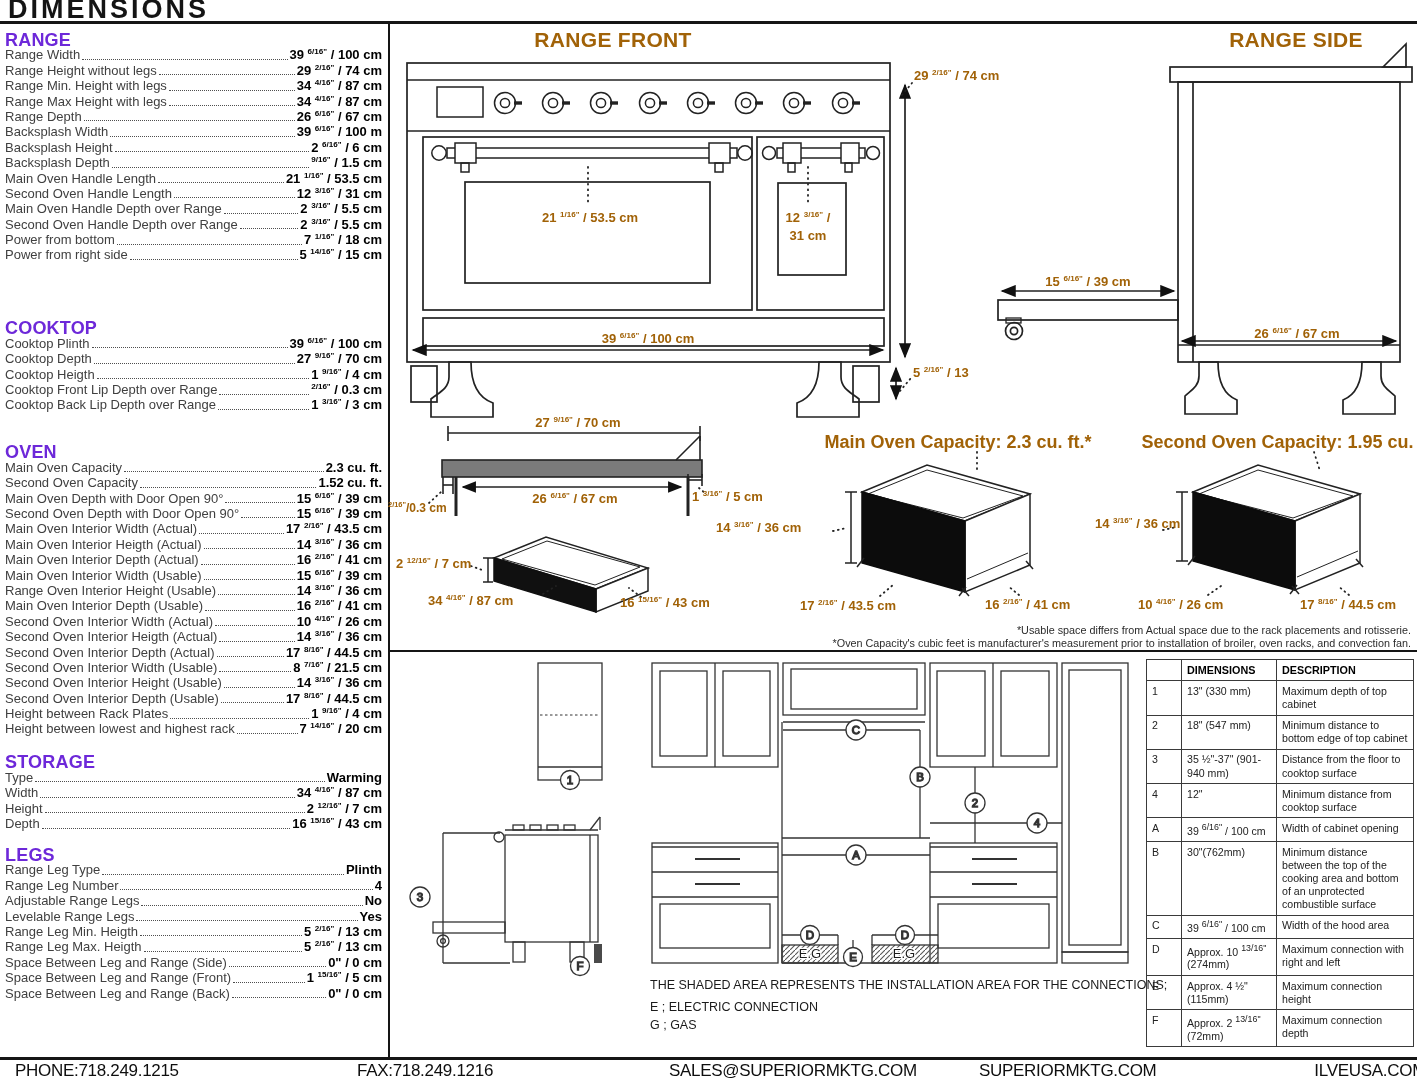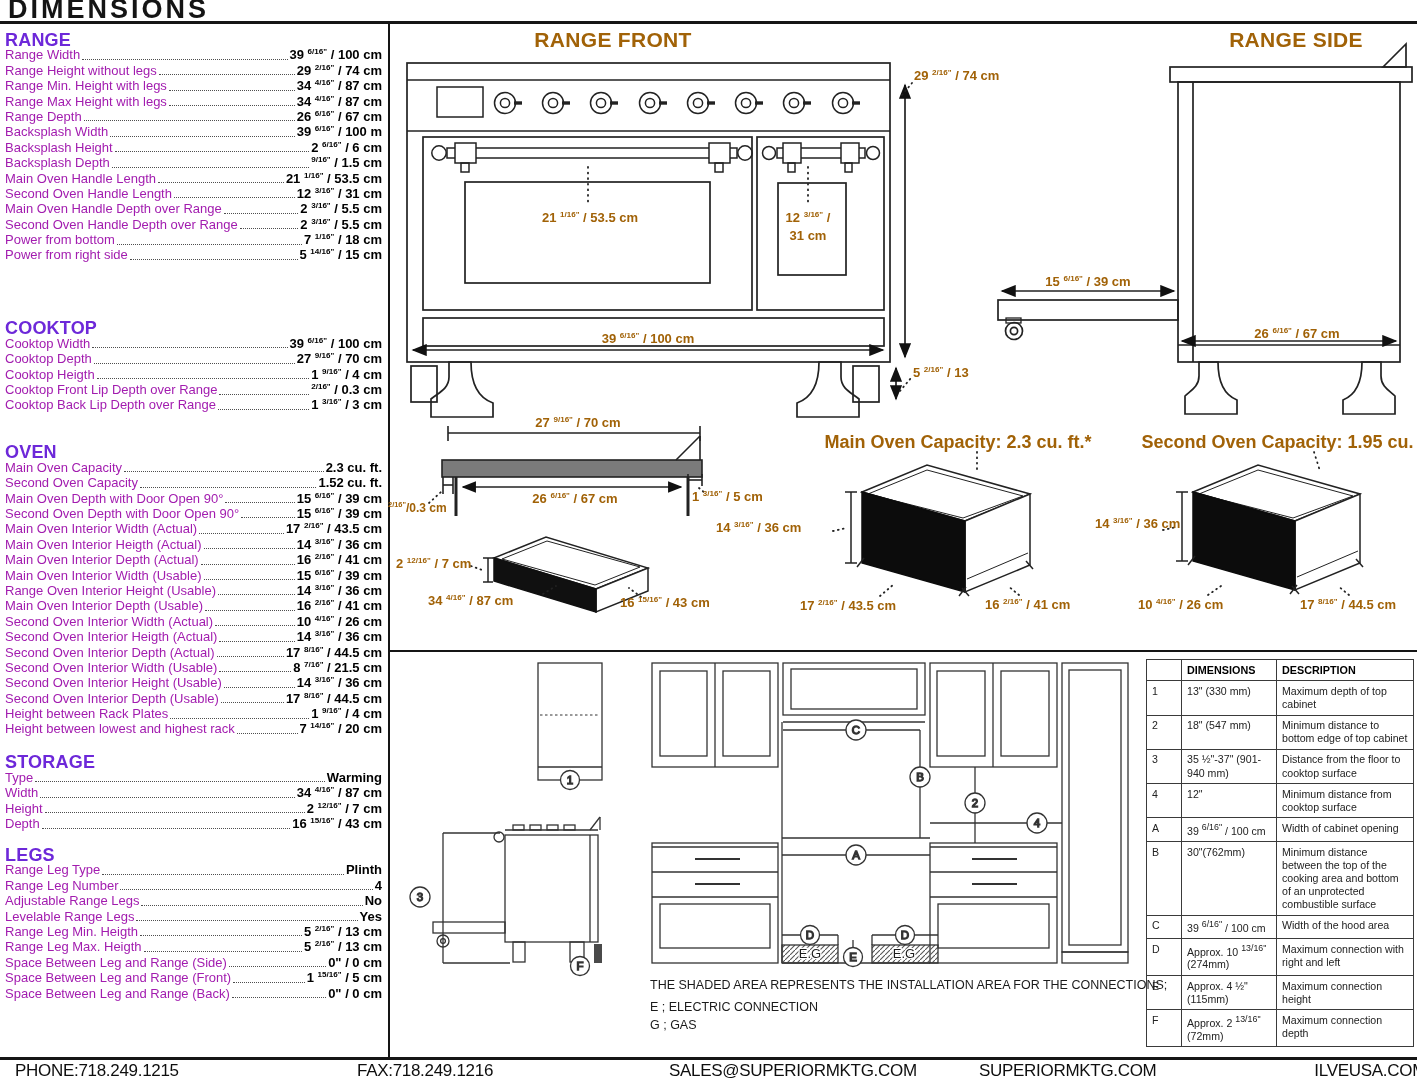--- a/index.html
+++ b/index.html
@@ -16,21 +16,21 @@
               letter-spacing:3px;color:#141414}
 
   
   .left-col{position:absolute;left:5px;top:30px;width:377px}
   .sec-h{margin:0 0 2px 0;font-size:18px;font-weight:700;height:15px;letter-spacing:.2px;color:#6d28d9}
   #sec-cooktop{margin-top:56px}
   #sec-oven{margin-top:30px}
   #sec-storage{margin-top:16px}
   #sec-legs{margin-top:14px}
   .spec-row{display:flex;align-items:flex-end;height:15.4px;font-size:13px}
-  .sl{white-space:nowrap;color:#a21caf}
+  .sl{white-space:nowrap;color:#404040}
   .sd{flex:1;border-bottom:1.7px dotted #4e4e4e;margin:0 2px 2.5px 2px;min-width:6px}
   .sv{white-space:nowrap;font-weight:700;color:#000}
   .sv sup,.dlabel sup{font-size:.62em;vertical-align:super;line-height:0}
 
   
   .dlabel{position:absolute;font-size:13px;font-weight:700;white-space:nowrap;color:#a16207}
   .ctr{transform:translateX(-50%)}
   .dtitle{font-size:21px;font-weight:700;letter-spacing:.3px}
   .cap-title{font-size:18px}
   .small{font-size:12px}
@@ -145,21 +145,21 @@
             <span class="sl">Power from right side</span>
             <span class="sd"></span>
             <span class="sv">5 <sup>14/16"</sup> / 15 cm</span>
           </div>
         </div>
     </section>
     <section id="sec-cooktop">
       <h2 class="sec-h">COOKTOP</h2>
       <div>
           <div class="spec-row">
-            <span class="sl">Cooktop Width</span>
+            <span class="sl">Cooktop Plinth</span>
             <span class="sd"></span>
             <span class="sv">39 <sup>6/16"</sup> / 100 cm</span>
           </div>
           <div class="spec-row">
             <span class="sl">Cooktop Depth</span>
             <span class="sd"></span>
             <span class="sv">27 <sup>9/16"</sup> / 70 cm</span>
           </div>
           <div class="spec-row">
             <span class="sl">Cooktop Heigth</span>
@@ -537,20 +537,24 @@
   <div class="dlabel cap-title ctr" style="left:958px;top:432px">Main Oven Capacity: 2.3 cu. ft.*</div>
   <div class="dlabel" style="left:716px;top:520px">14 <sup>3/16"</sup> / 36 cm</div>
   <div class="dlabel" style="left:800px;top:598px">17 <sup>2/16"</sup> / 43.5 cm</div>
   <div class="dlabel" style="left:985px;top:597px">16 <sup>2/16"</sup> / 41 cm</div>
 
   <div class="dlabel cap-title ctr" style="left:1292px;top:432px">Second Oven Capacity: 1.95 cu. ft.*</div>
   <div class="dlabel" style="left:1095px;top:516px">14 <sup>3/16"</sup> / 36 cm</div>
   <div class="dlabel" style="left:1138px;top:597px">10 <sup>4/16"</sup> / 26 cm</div>
   <div class="dlabel" style="left:1300px;top:597px">17 <sup>8/16"</sup> / 44.5 cm</div>
 
+  <div class="footnotes">
+    <div>*Usable space differs from Actual space due to the rack placements and rotisserie.</div>
+    <div>*Oven Capacity's cubic feet is manufacturer's measurement prior to installation of broiler, oven racks, and convection fan.</div>
+  </div>
 
   <svg id="bottom-svg" width="1029" height="410" viewBox="388 650 1029 410">
     <defs>
       <pattern id="hatch" width="5" height="5" patternUnits="userSpaceOnUse">
         <path d="M0,5 L5,0" stroke="#555" stroke-width="1.1"></path>
       </pattern>
     </defs>
 
     <g stroke="#333" fill="none" stroke-width="1.3">
       <rect x="538" y="663" width="64" height="117"></rect>

